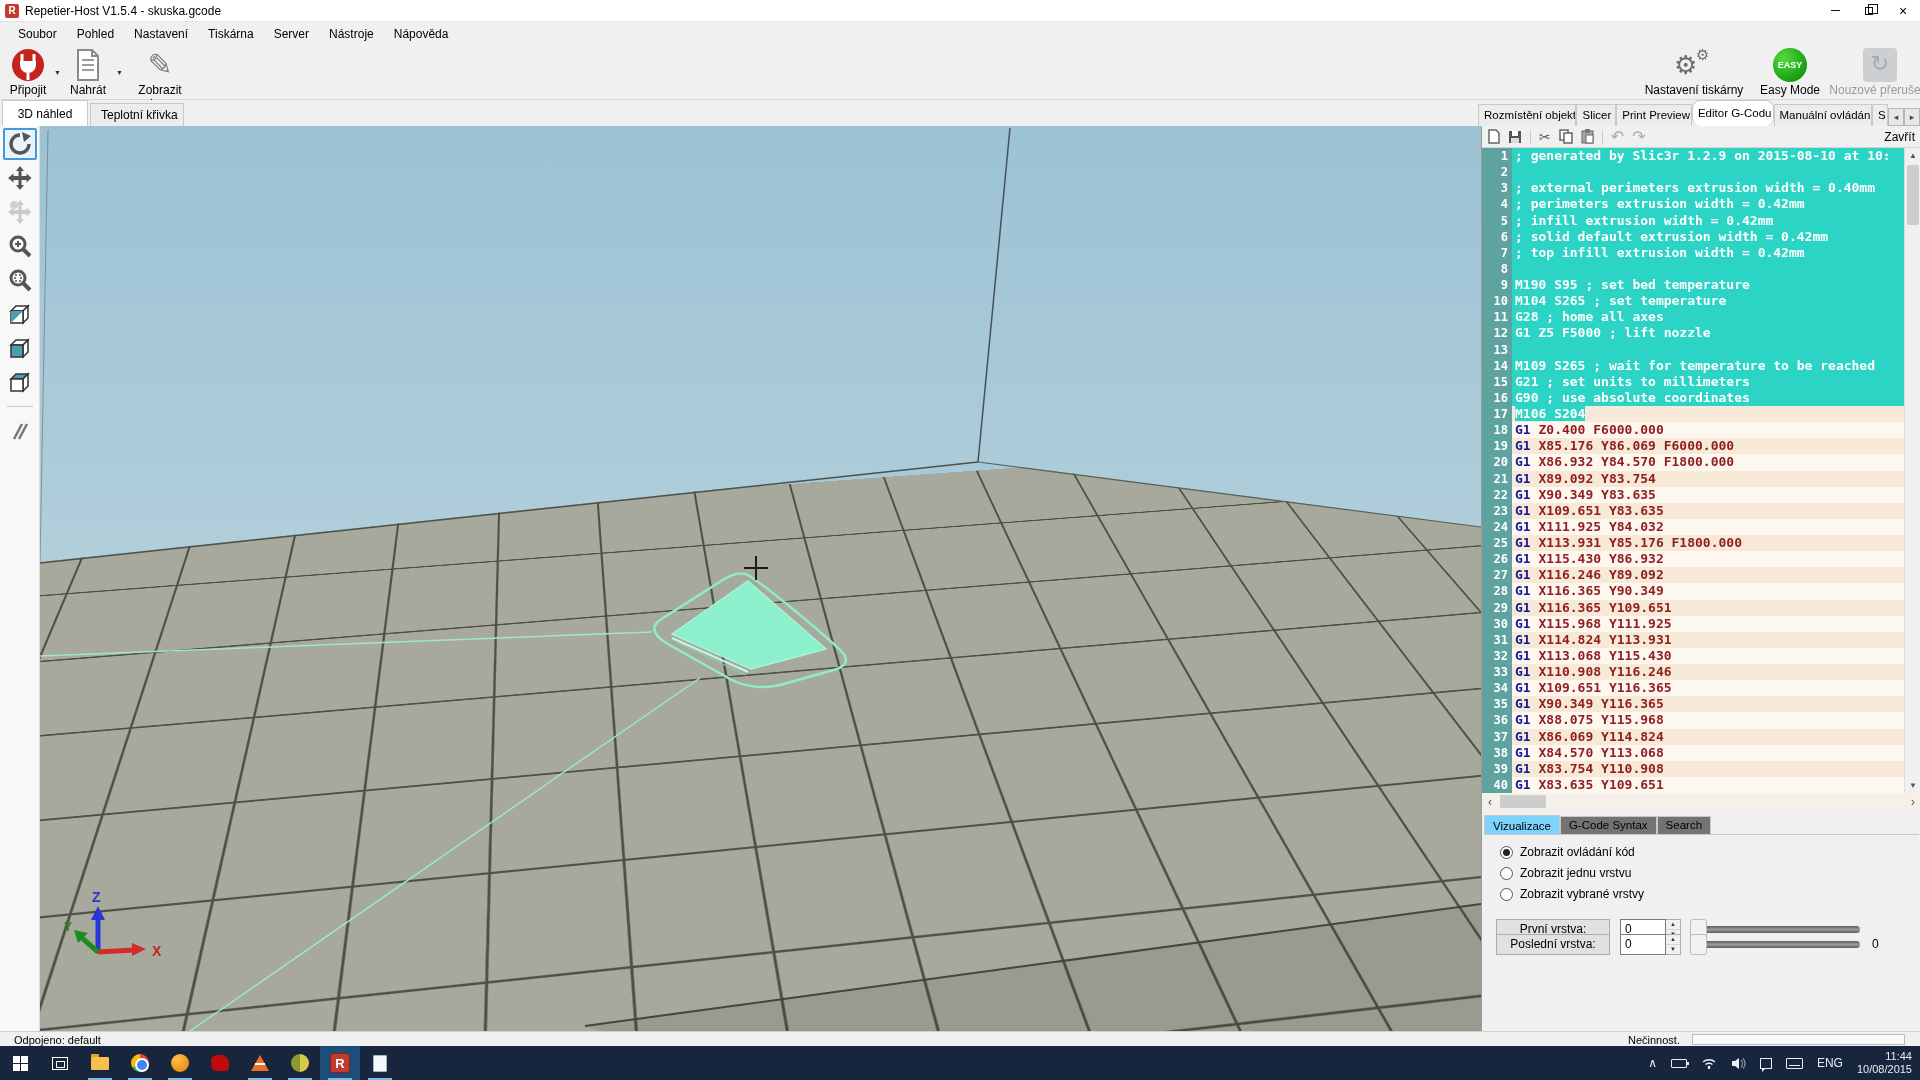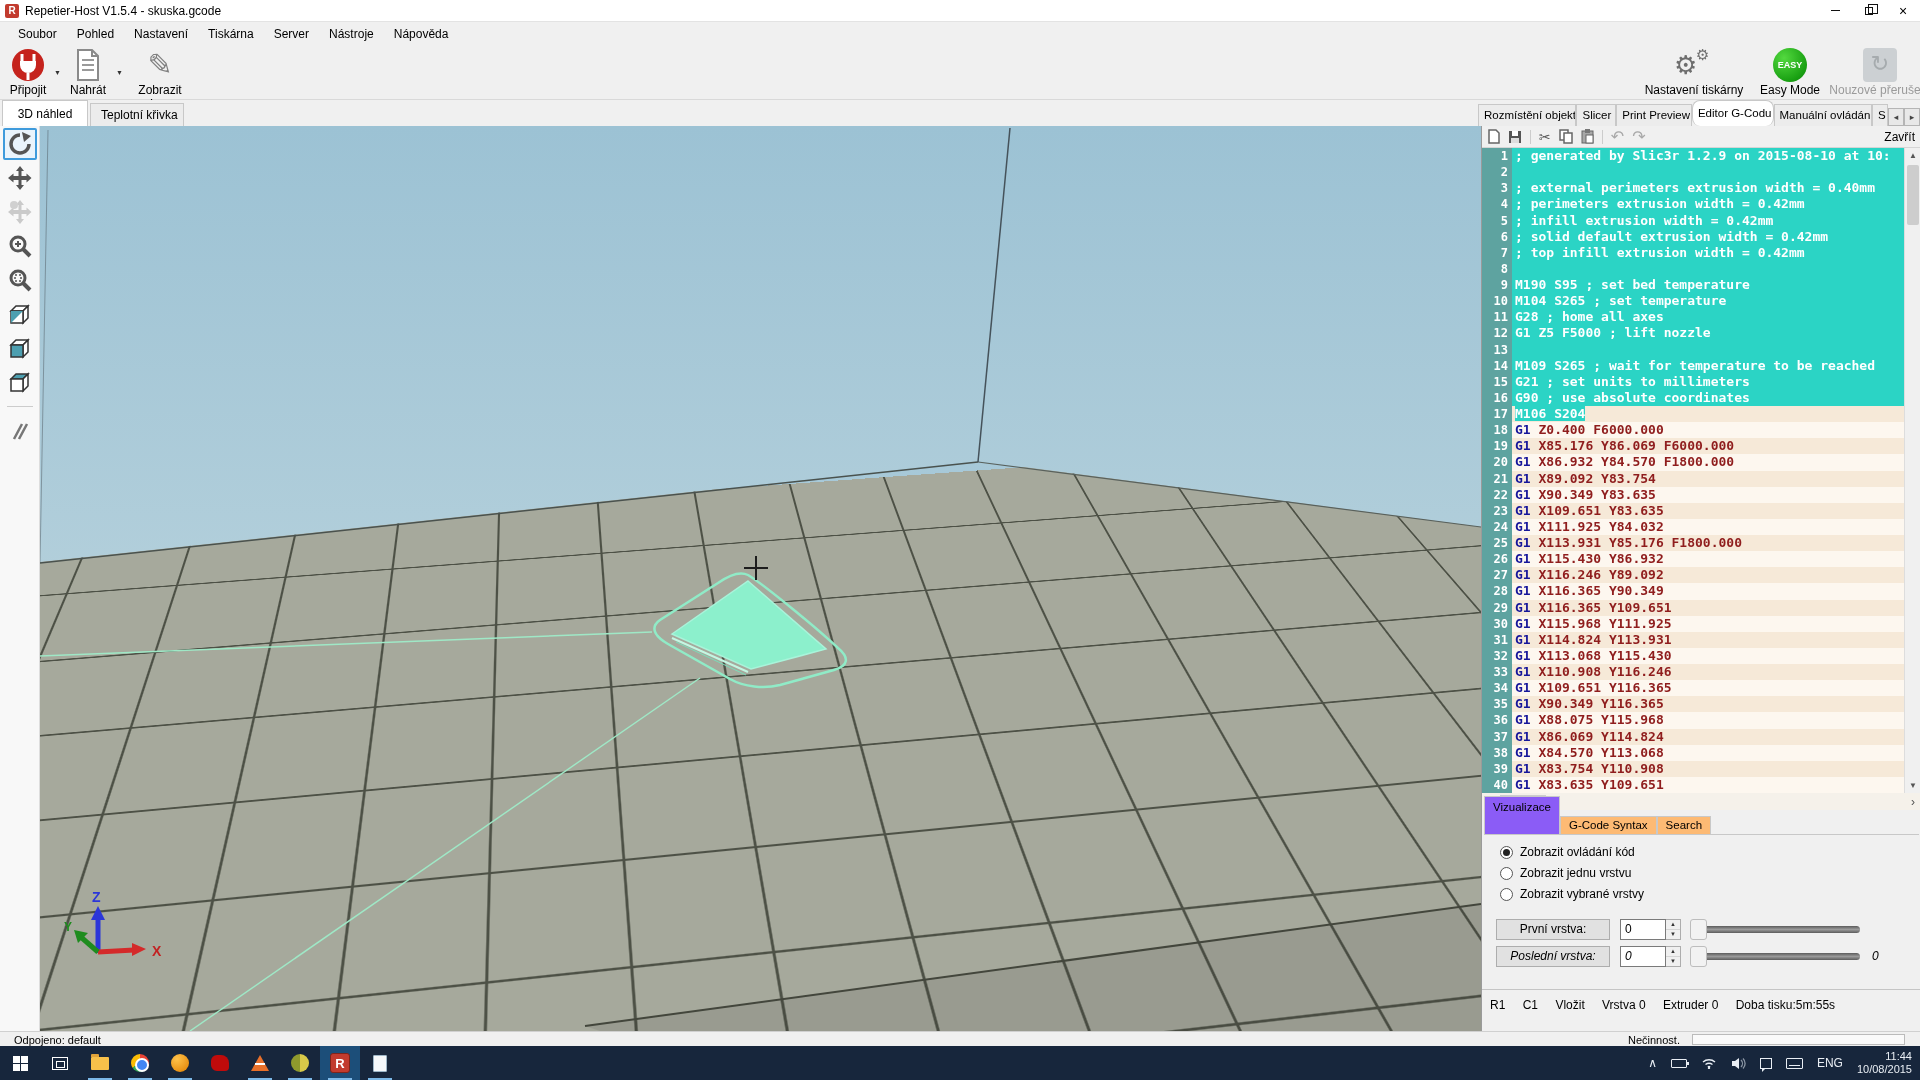--- a/index.html
+++ b/index.html
@@ -84,22 +84,22 @@
   .vs-dn{position:absolute;bottom:0;width:16px;height:15px;text-align:center;font-size:8px;color:#555;line-height:15px;}
   .vs-thumb{position:absolute;top:17px;left:2px;width:12px;height:60px;background:#cdcdcd;border-radius:2px;}
   .hscroll{position:absolute;left:0;top:667px;width:439px;height:17px;background:#f5f1ea;display:flex;align-items:center;}
   .hs-btn{width:16px;text-align:center;color:#555;font-size:12px;}
   .hs-thumb{width:46px;height:13px;background:#cdcdcd;margin-left:2px;}
   .hs-sp{margin-left:auto;}
 
   
   .viz{position:absolute;left:0;top:688px;width:439px;height:217px;background:#f0f0f0;}
   .viztabs{position:absolute;left:2px;top:0;display:flex;align-items:flex-end;height:21px;width:435px;border-bottom:1px solid #c8c8c8;}
-  .viztab{height:18px;padding:2px 8px 0 8px;background:#fdba74;border:1px solid #c8c8c8;border-bottom:none;font-size:11.5px;}
-  .viztab.active{height:38px;background:#8b5cf6;padding-top:4px;font-size:11.5px;z-index:2;}
+  .viztab{height:18px;padding:2px 8px 0 8px;background:#737373;border:1px solid #c8c8c8;border-bottom:none;font-size:11.5px;}
+  .viztab.active{height:19px;background:#7dd3fc;padding-top:4px;font-size:11.5px;z-index:2;}
   .radio-row{position:absolute;left:18px;height:16px;display:flex;align-items:center;gap:7px;}
   .rdot{width:13px;height:13px;border-radius:50%;border:1px solid #555;background:#fff;position:relative;}
   .rdot.on::after{content:"";position:absolute;left:2px;top:2px;width:7px;height:7px;border-radius:50%;background:#222;}
   .layerrow{position:absolute;height:22px;}
   .lbtn{position:absolute;left:14px;top:0;width:114px;height:21px;background:#e1e1e1;border:1px solid #adadad;text-align:center;line-height:19px;font-size:12px;}
   .lval{position:absolute;left:138px;top:0;width:46px;height:21px;background:#fff;border:1px solid #7a7a7a;padding:2px 4px;font-size:12px;}
   .lspin{position:absolute;left:184px;top:0;width:15px;height:21px;border:1px solid #adadad;border-left:none;background:#f0f0f0;font-size:6px;color:#333;display:flex;flex-direction:column;}
   .lspin span{flex:1;text-align:center;line-height:9px;border-bottom:1px solid #d5d5d5;}
   .lspin span:last-child{border-bottom:none;}
   .sl-track{position:absolute;left:214px;top:7px;width:164px;height:7px;border-radius:4px;background:linear-gradient(180deg,#5c5c5c,#9a9a9a 50%,#5c5c5c);}
@@ -447,40 +447,32 @@
       <div class="layerrow" style="top:105px;left:0;width:439px;">
         <div class="lbtn">První vrstva:</div>
         <div class="lval">0</div>
         <div class="lspin">
             <span>▲</span>
             <span>▼</span>
           </div>
         <div class="sl-track"></div>
         <div class="sl-thumb"></div>
       </div>
-      <div class="layerrow" style="top:132px;left:0;width:410px;font-style:italic;">
+      <div class="layerrow" style="top:120px;left:0;width:410px;">
         <div class="lbtn">Poslední vrstva:</div>
         <div class="lval">0</div>
         <div class="lspin">
             <span>▲</span>
             <span>▼</span>
           </div>
         <div class="sl-track"></div>
         <div class="sl-thumb"></div>
         <div class="sl-end">0</div>
       </div>
 
-      <div class="vizstatus">
-        <span>R1</span>
-        <span>C1</span>
-        <span>Vložit</span>
-        <span>Vrstva 0</span>
-        <span>Extruder 0</span>
-        <span>Doba tisku:5m:55s</span>
-      </div>
     </div>
   </div>
 </div>
 
 <div class="statusbar">
   <span class="sb-left">Odpojeno: default</span>
   <span class="sb-right">Nečinnost.</span>
   <div class="sb-progress"></div>
 </div>
 

